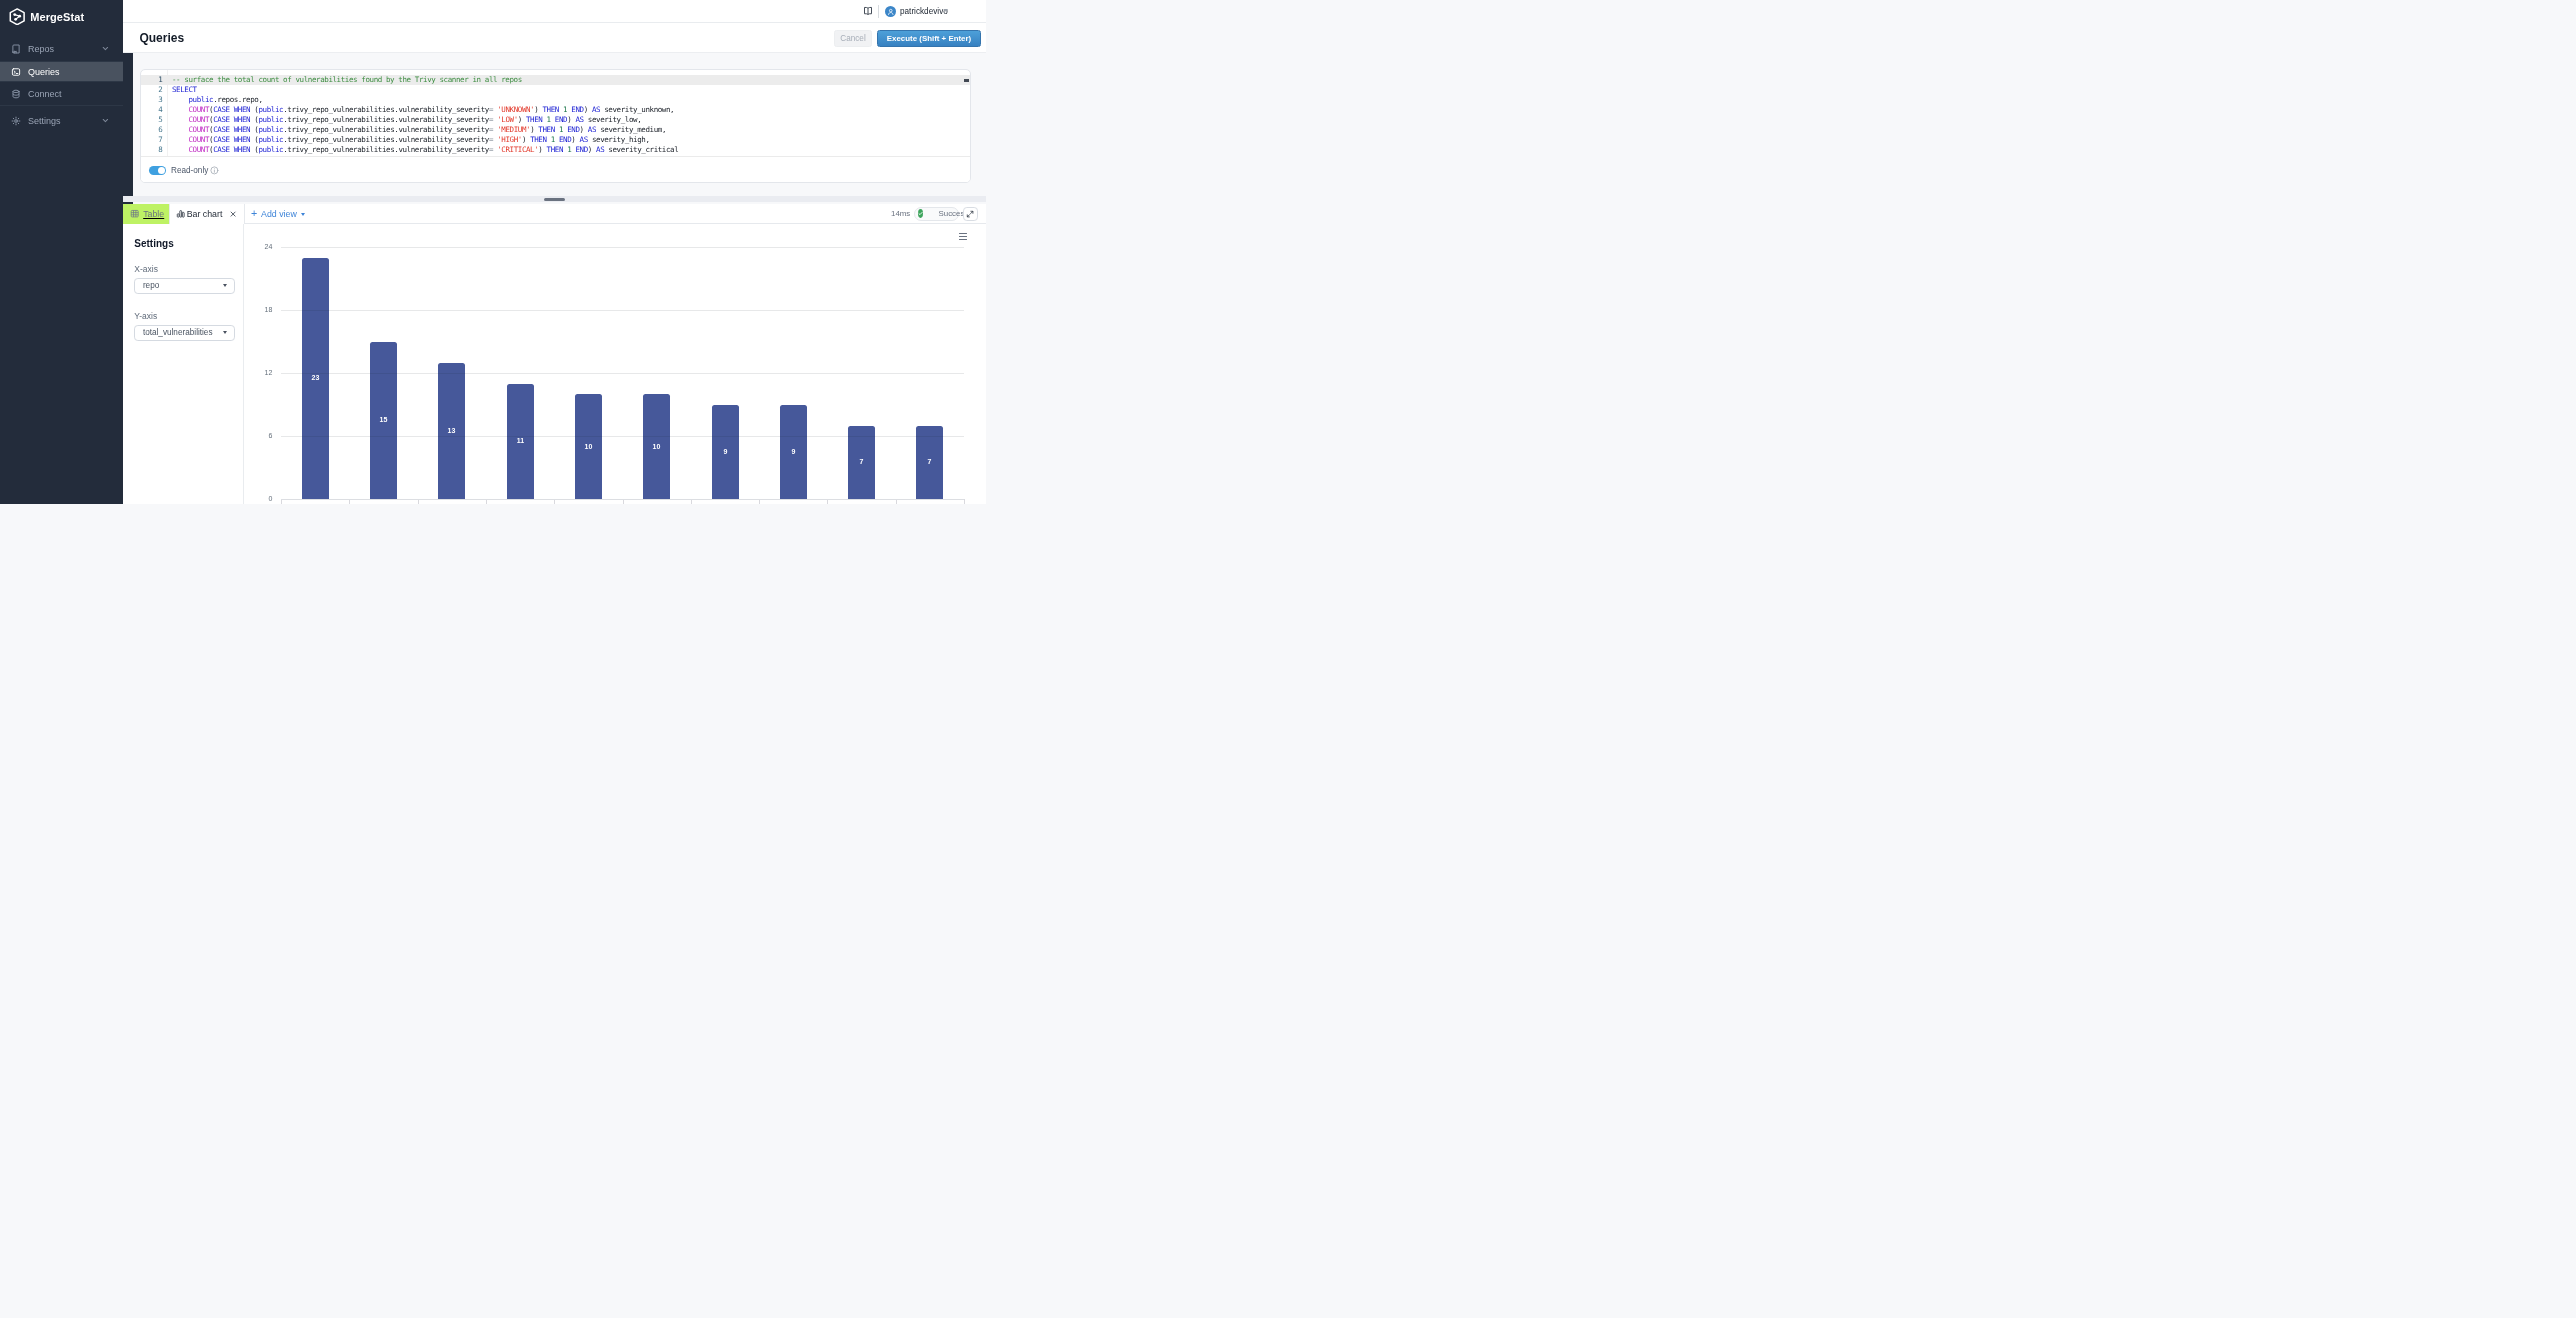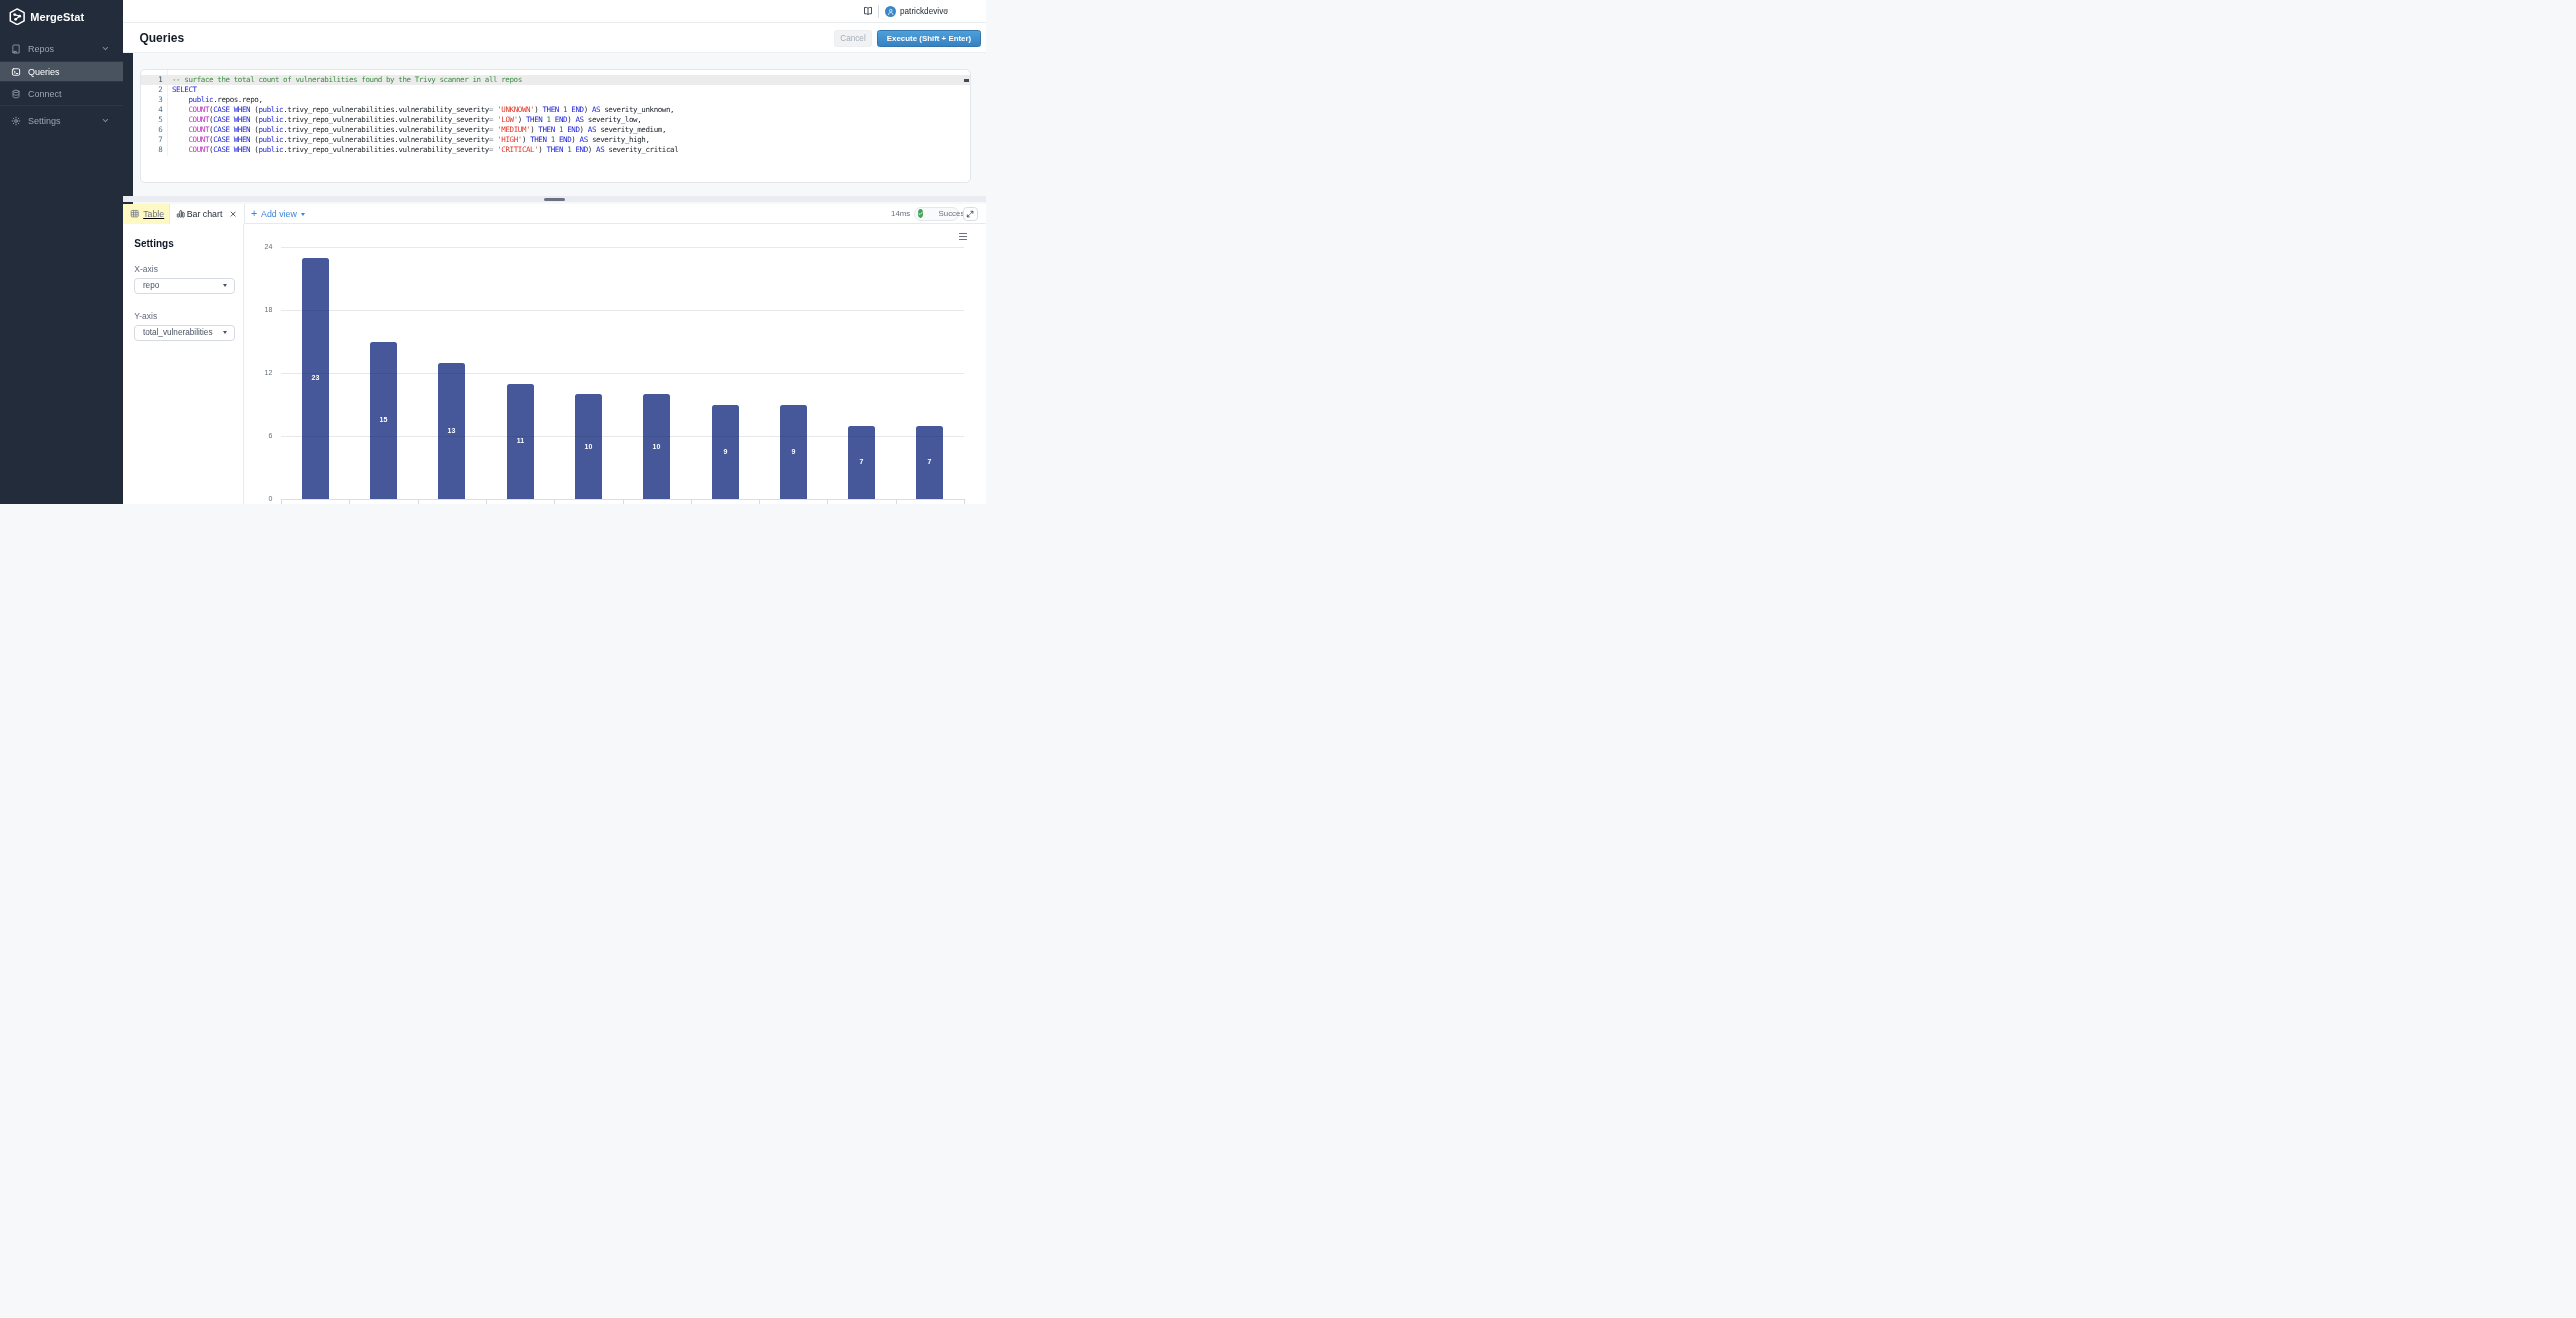--- a/index.html
+++ b/index.html
@@ -60,21 +60,21 @@
   .info-ic { position:absolute; left:69px; top:8.8px; width:8.8px; height:8.8px; color:#a0a8b1; }
 
   
   .resizer { position:absolute; left:123px; top:196px; width:863px; height:6.3px; background:#eaecf1; cursor:row-resize; }
   .resizer .pill { position:absolute; left:421px; top:1.6px; width:21px; height:3.1px; border-radius:1.9px; background:#6a7280; }
 
   
   .results { position:absolute; left:123px; top:204px; width:863px; height:300px; background:#fff; }
   .tabbar { position:absolute; left:0; top:0; width:863px; height:19.5px; border-bottom:0.6px solid #e6e9ed; background:#fff; }
   .tab { position:absolute; top:0; height:19.5px; display:flex; align-items:center; cursor:pointer; }
-  .tab-table { left:0; width:47px; background:#fef9c3; border-right:0.6px solid #e6e9ed;text-decoration:underline; }
+  .tab-table { left:0; width:47px; background:#bef264; border-right:0.6px solid #e6e9ed;text-decoration:underline; }
   .tab-table .tic { margin-left:7px; width:9.4px; height:9.4px; color:#6f7987; }
   .tab-table .tlabel { margin-left:3.8px; font-size:8.8px; color:#6a7380; }
   .tab-barchart { left:47px; width:75px; height:20px; background:#fff; border-right:0.6px solid #e6e9ed; }
   .tab-barchart .tic { margin-left:6.3px; width:9.4px; height:9.4px; color:#2b3340; }
   .tab-barchart .tlabel { margin-left:1px; font-size:8.8px; font-weight:500; color:#1f2733; }
   .tab-close { margin-left:6.3px; width:8.8px; height:8.8px; color:#3f4855; cursor:pointer; }
   .addview { position:absolute; left:128px; top:0; height:19.5px; display:flex; align-items:center; gap:3.8px; color:#3e84d8; cursor:pointer; }
   .addview .plus { font-size:10.7px; font-weight:400; line-height:1; }
   .addview .avlabel { font-size:8.8px; }
   .addview .avcaret { width:0; height:0; border-left:2.5px solid transparent; border-right:2.5px solid transparent; border-top:3.1px solid #3e84d8; margin-top:1.3px; }
@@ -242,20 +242,33 @@
         <div class="cl">
           <span class="n">7</span>
           <span class="t"><span class="tk-pl">    </span><span class="tk-bi">COUNT</span><span class="tk-pl">(</span><span class="tk-kw">CASE WHEN</span><span class="tk-pl"> (</span><span class="tk-kw">public</span><span class="tk-pl">.trivy_repo_vulnerabilities.vulnerability_severity</span><span class="tk-op">=</span><span class="tk-pl"> </span><span class="tk-str">'HIGH'</span><span class="tk-pl">) </span><span class="tk-kw">THEN</span><span class="tk-pl"> </span><span class="tk-num">1</span><span class="tk-pl"> </span><span class="tk-kw">END</span><span class="tk-pl">) </span><span class="tk-kw">AS</span><span class="tk-pl"> severity_high,</span></span>
         </div>
         <div class="cl">
           <span class="n">8</span>
           <span class="t"><span class="tk-pl">    </span><span class="tk-bi">COUNT</span><span class="tk-pl">(</span><span class="tk-kw">CASE WHEN</span><span class="tk-pl"> (</span><span class="tk-kw">public</span><span class="tk-pl">.trivy_repo_vulnerabilities.vulnerability_severity</span><span class="tk-op">=</span><span class="tk-pl"> </span><span class="tk-str">'CRITICAL'</span><span class="tk-pl">) </span><span class="tk-kw">THEN</span><span class="tk-pl"> </span><span class="tk-num">1</span><span class="tk-pl"> </span><span class="tk-kw">END</span><span class="tk-pl">) </span><span class="tk-kw">AS</span><span class="tk-pl"> severity_critical</span></span>
         </div>
       </div>
     <div class="vscroll-thumb"></div>
+    <div class="editor-footer">
+      <div class="toggle">
+          <div class="knob"></div>
+        </div>
+      <span class="readonly-label">Read-only</span>
+      <span class="info-ic">
+        <svg width="8.8" height="8.8" viewBox="0 0 14 14" fill="none" stroke="currentColor" stroke-width="1.2" stroke-linecap="round">
+          <circle cx="7" cy="7" r="5.6"></circle>
+          <path d="M7 6.4 V10"></path>
+          <circle cx="7" cy="4.2" r="0.7" fill="currentColor" stroke="none"></circle>
+        </svg>
+      </span>
+    </div>
   </div>
 
   <div class="resizer">
     <div class="pill"></div>
   </div>
 
   <div class="results">
     <div class="tabbar">
       <div class="tab tab-table">
         <span class="tic">

